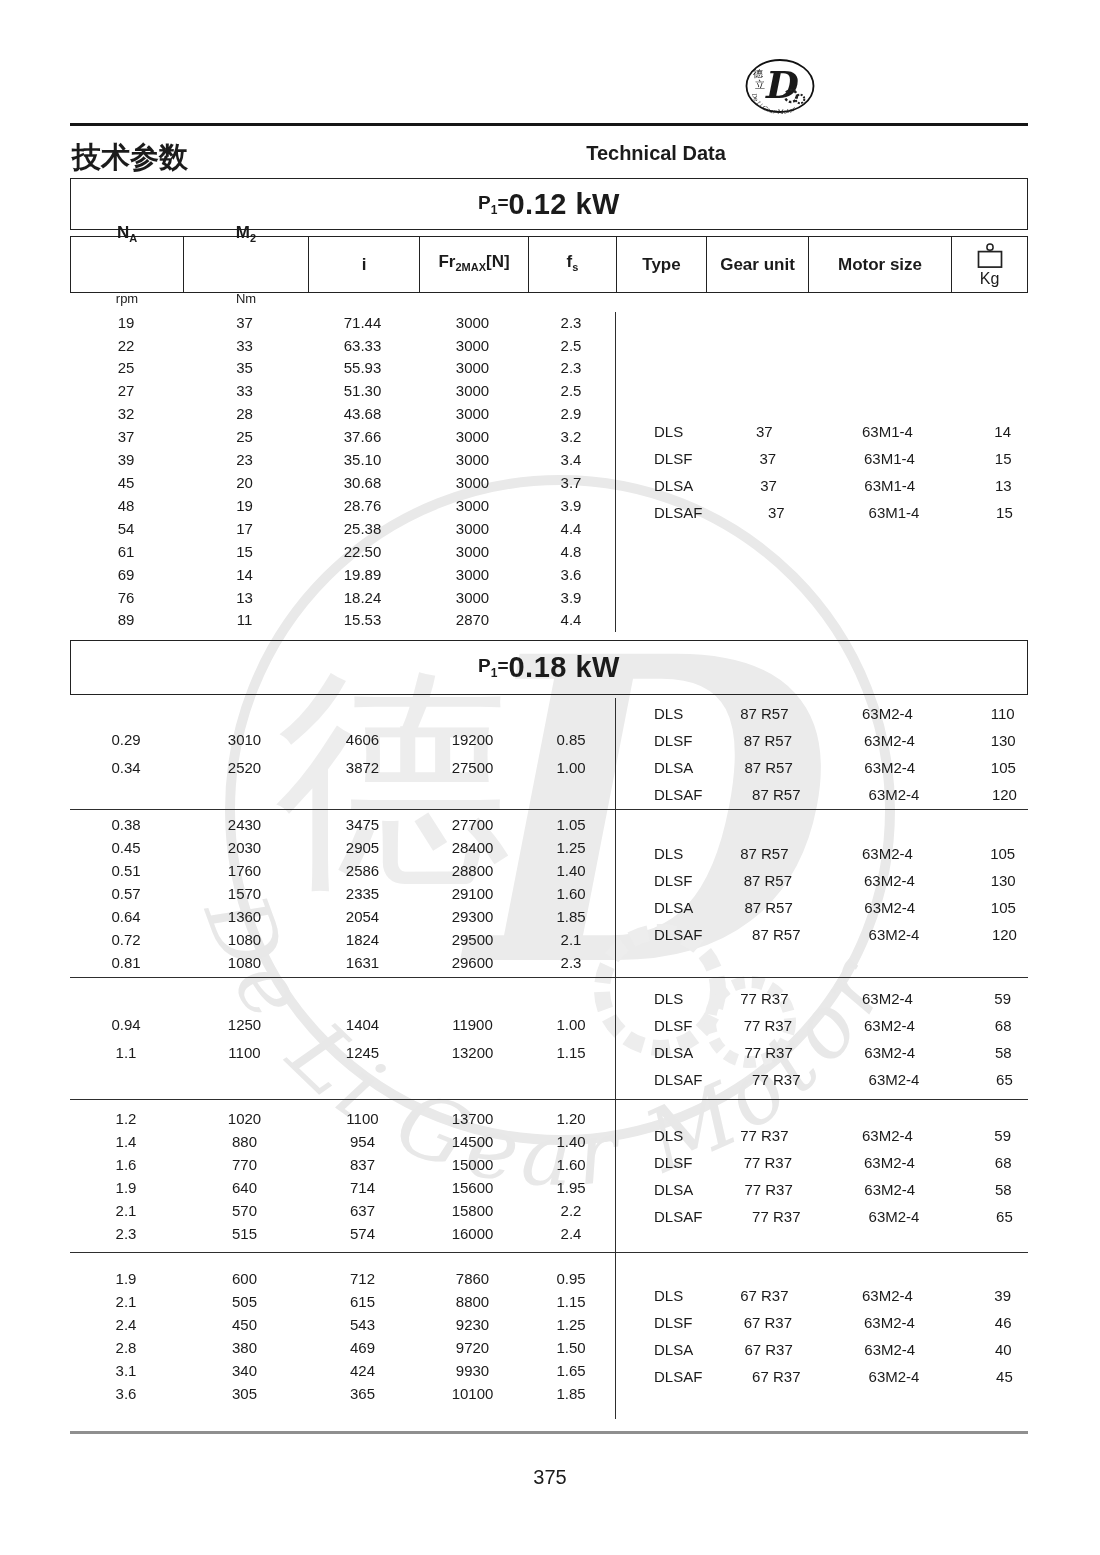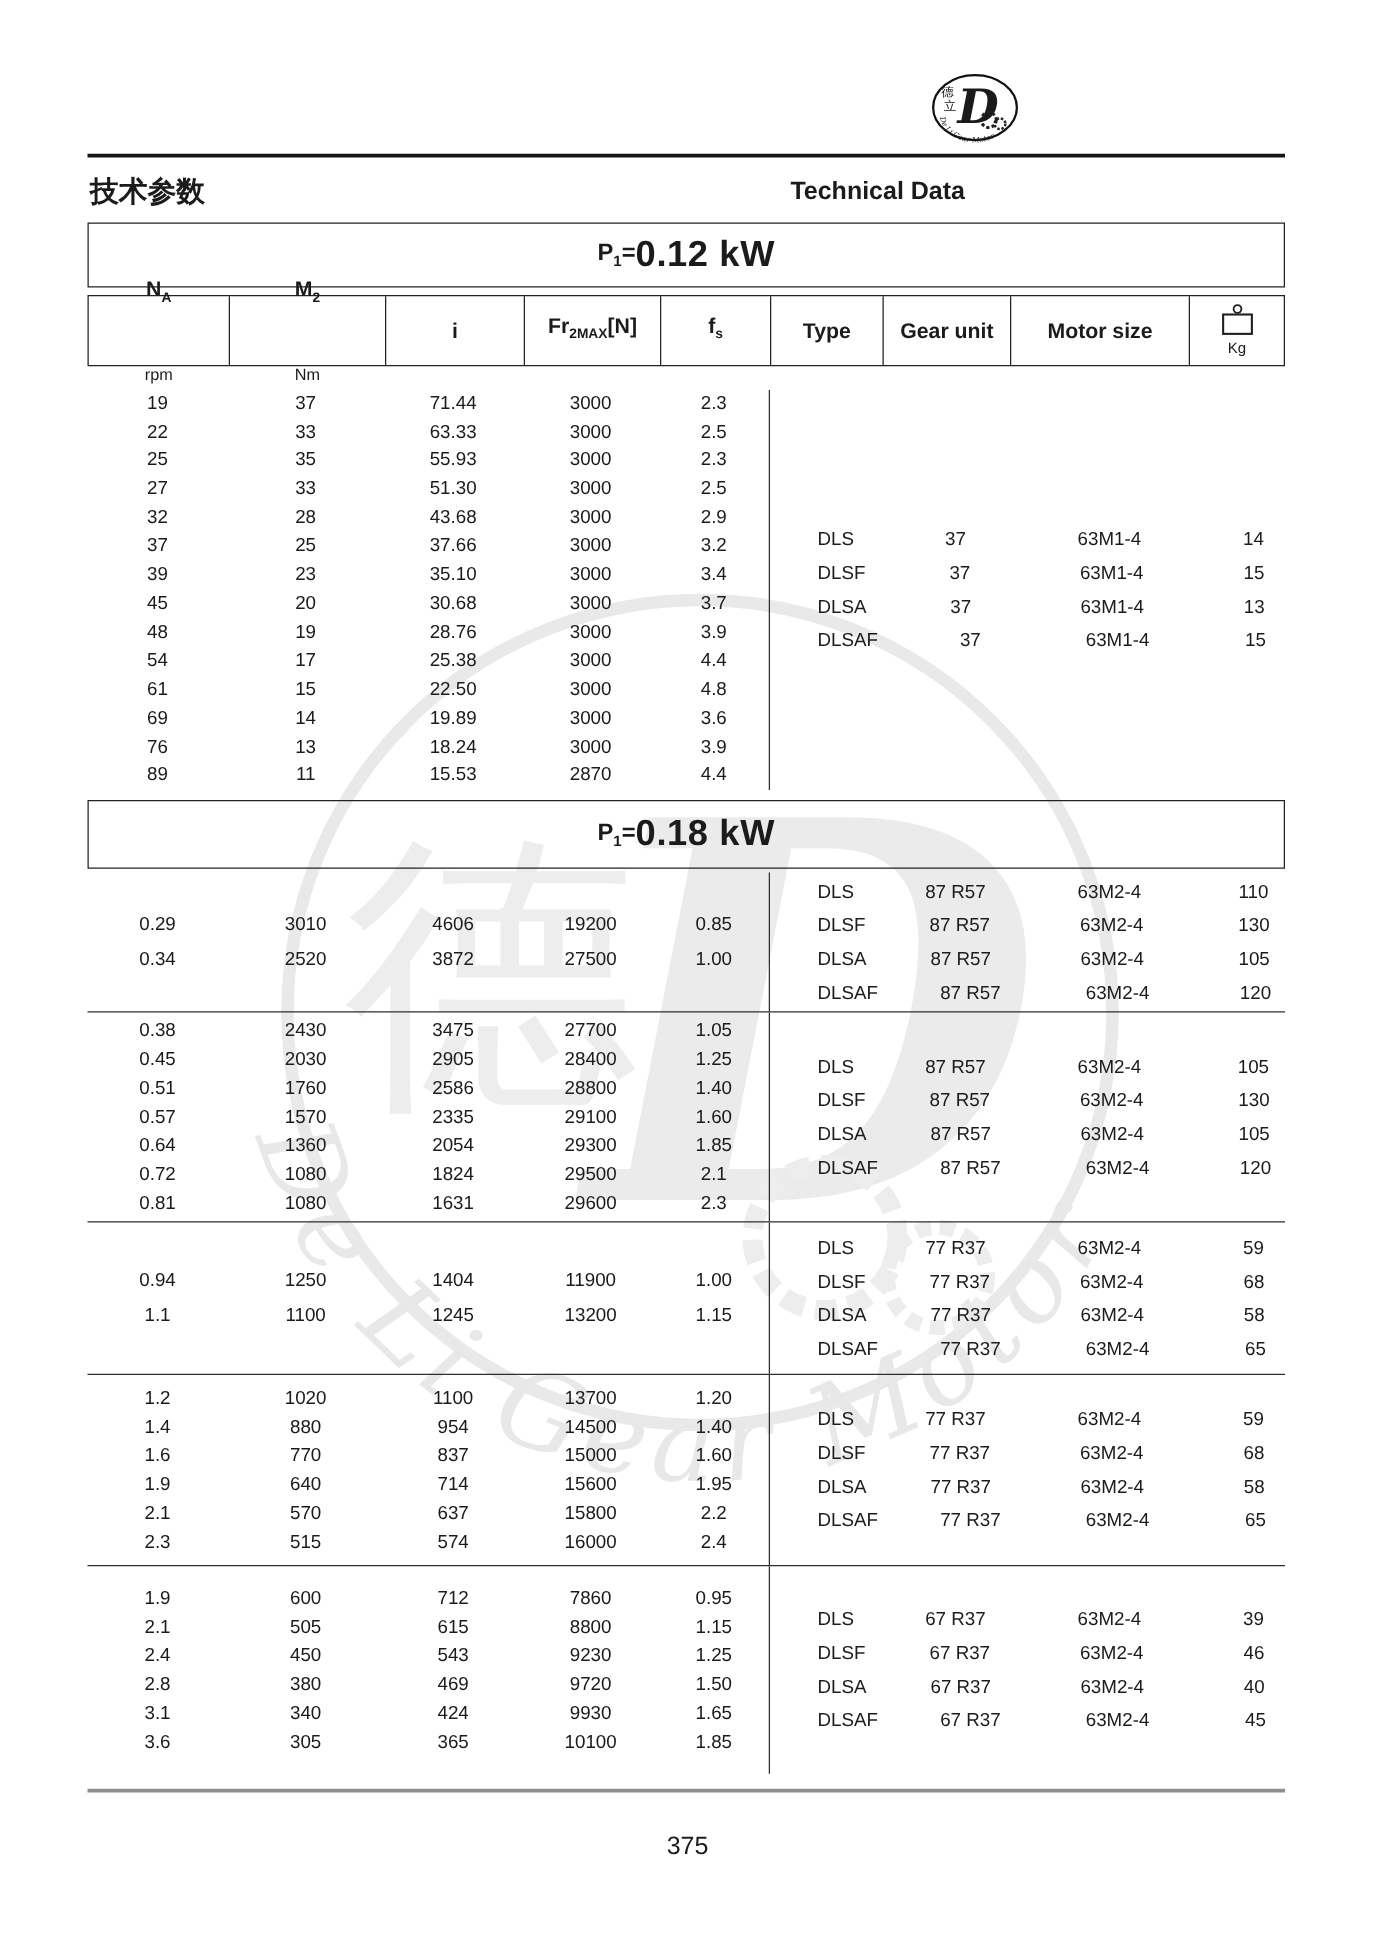--- a/index.html
+++ b/index.html
@@ -5,42 +5,42 @@
   html,body{margin:0;padding:0;background:#fff;}
   .page{position:relative;width:1100px;height:1555px;background:#ffffff;overflow:hidden;
         font-family:"Liberation Sans", sans-serif;color:#1b1b1b;}
   
   .wm{position:absolute;left:140px;top:430px;z-index:0;}
   
   .emblem{position:absolute;left:744px;top:58px;z-index:2;}
   .brand{position:absolute;left:836px;top:58px;z-index:2;font-family:"DejaVu Serif", serif;
          font-weight:900;font-size:44px;letter-spacing:7px;color:#0d0d0d;white-space:nowrap;}
   .toprule{position:absolute;left:70px;top:123px;width:958px;height:3px;background:#151515;z-index:2;}
-  .title-cn{position:absolute;left:72px;top:138px;font-size:23px;font-weight:bold;z-index:2;}
-  .title-en{position:absolute;left:540px;top:142px;width:232px;text-align:right;
+  .title-cn{position:absolute;left:72px;top:138px;font-size:29px;font-weight:bold;z-index:2;}
+  .title-en{position:absolute;left:540px;top:142px;width:232px;text-align:center;
             font-size:20px;font-weight:bold;z-index:2;}
   
   .banner{position:absolute;left:70px;width:958px;box-sizing:border-box;border:1.5px solid #222;
           display:flex;align-items:center;justify-content:center;z-index:2;}
   .banner1{top:178px;height:52px;}
   .banner2{top:640px;height:55px;}
   .p-small{font-weight:bold;font-size:19px;}
   .p-small sub{font-size:12px;}
   .p-big{font-weight:bold;font-size:29px;letter-spacing:0.5px;}
   
   .htable{position:absolute;left:70px;top:236px;width:958px;height:57px;box-sizing:border-box;
           border:1.5px solid #222;display:flex;z-index:2;background:transparent;}
   .hcell{box-sizing:border-box;border-left:1.5px solid #222;display:flex;flex-direction:column;
          align-items:center;justify-content:center;}
   .hcell:first-child{border-left:none;}
   .hmain{font-size:17px;font-weight:bold;line-height:19px;}
   .hsub{font-size:11px;font-weight:bold;}
   .hsuffix{font-size:17px;font-weight:bold;}
   .hunit{font-size:13px;line-height:14px;font-weight:normal;margin-top:44px;}
-  .kglabel{font-size:12px;line-height:17px;}
+  .kglabel{font-size:16px;line-height:17px;}
   
   .sect{position:absolute;left:70px;width:958px;z-index:2;}
   .sect0{top:312px;}
   .sect1{top:698px;}
   .block{display:flex;box-sizing:border-box;}
   .block-hr{border-bottom:1.5px solid #2e2e2e;}
   .bleft{width:545px;display:flex;flex-direction:column;justify-content:center;align-items:flex-end;}
   .drow{display:flex;}
   .dc{display:inline-block;text-align:center;font-size:15px;}
   .dc0{width:112px;} .dc1{width:125px;} .dc2{width:111px;} .dc3{width:109px;} .dc4{width:88px;}

